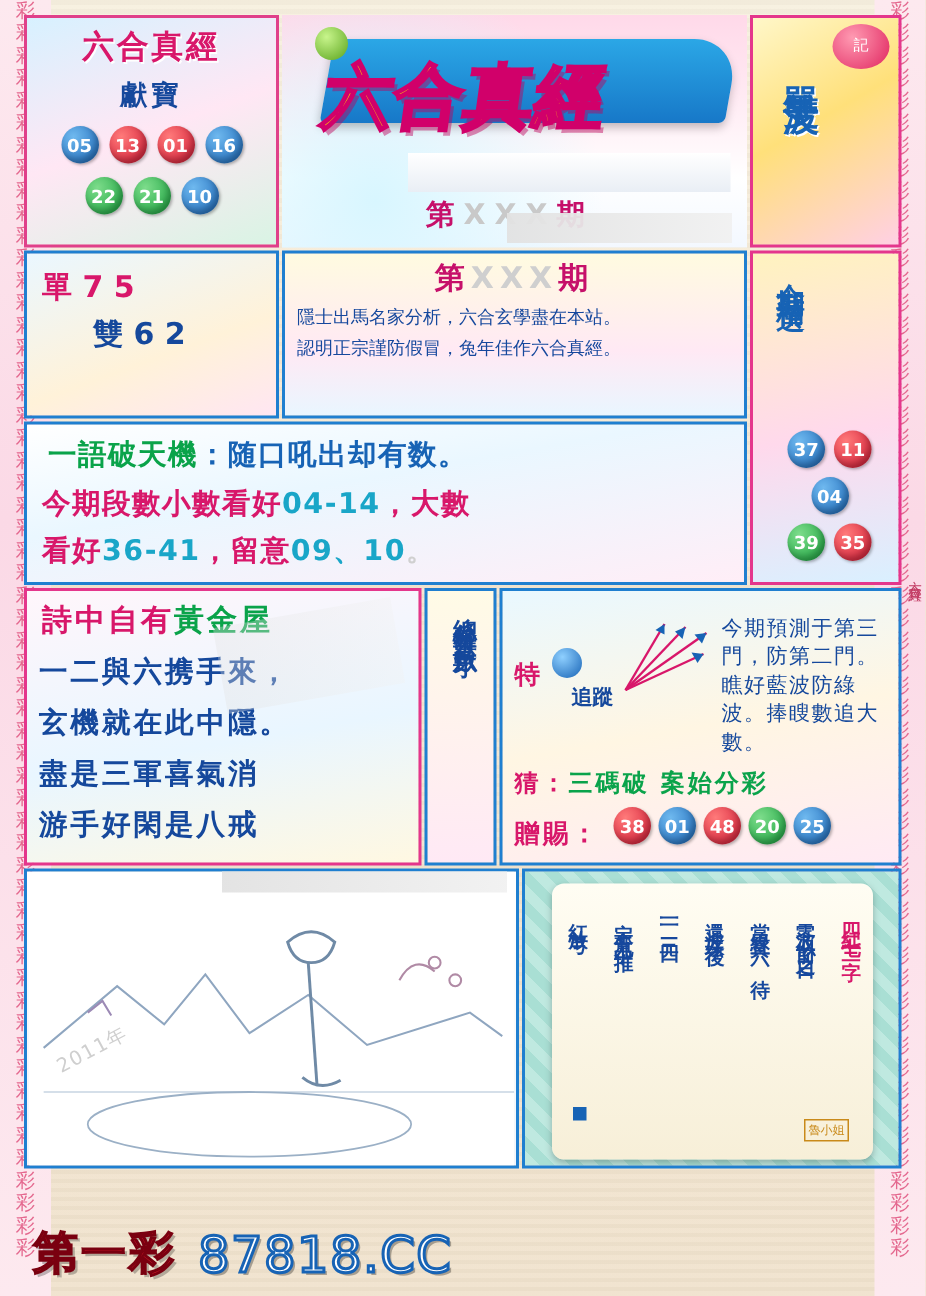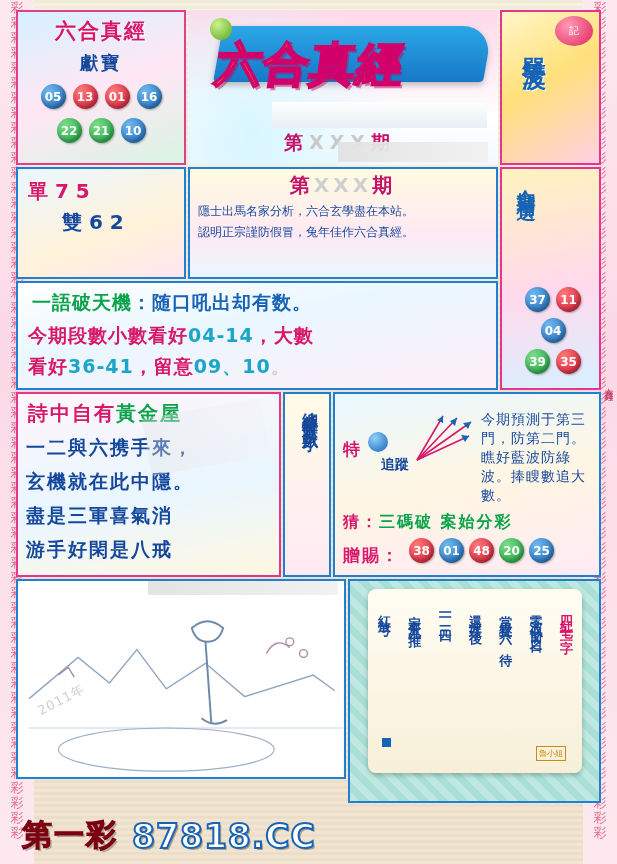--- a/index.html
+++ b/index.html
@@ -259,21 +259,21 @@
     left:0; top:569px; width:330px; height:200px;
     background: linear-gradient(180deg,#ffffff,#f2f6fb);
     border-color:#1f7fd0;
   }
   #box-draw .wm {
     position:absolute; left:18px; top:110px;
     font-size:13px; color:#cfcfcf; transform:rotate(-28deg); letter-spacing:1px;
   }
   
   #box-scroll {
-    left:332px; top:569px; width:253px; height:224px;
+    left:332px; top:569px; width:253px; height:200px;
     background:
       repeating-linear-gradient(45deg, #bfe9e0 0 7px, #a9dfd4 7px 14px);
     border-color:#1f7fd0;
   }
   .scroll-paper {
     position:absolute; left:18px; top:8px; width:214px; height:184px;
     background: linear-gradient(180deg,#fffdf3,#f7efd8);
     border-radius:8px;
     box-shadow: 0 2px 5px rgba(0,0,0,.25);
   }
@@ -300,21 +300,21 @@
     position:absolute; left:0; right:0; bottom:0; height:52px;
     display:flex; align-items:flex-end; gap:14px; padding-left:6px;
   }
   .footer .cn {
     font-size:30px; font-weight:bold; color:#e01b2d;
     -webkit-text-stroke:1px #7a0010;
     text-shadow:2px 2px 0 rgba(0,0,0,.25);
     letter-spacing:2px;
   }
   .footer .url {
-    font-size:33px; font-weight:bold; color:#ffffff;
+    font-size:33px; font-weight:normal; color:#ffffff;
     -webkit-text-stroke:2px #1763b5;
     text-shadow:2px 2px 0 rgba(0,0,0,.3);
     letter-spacing:1px;
   }
 
   
   .smudge {
     position:absolute; background:linear-gradient(90deg,#e2e2e2,#f1f1f1);
     opacity:.95;
   }

